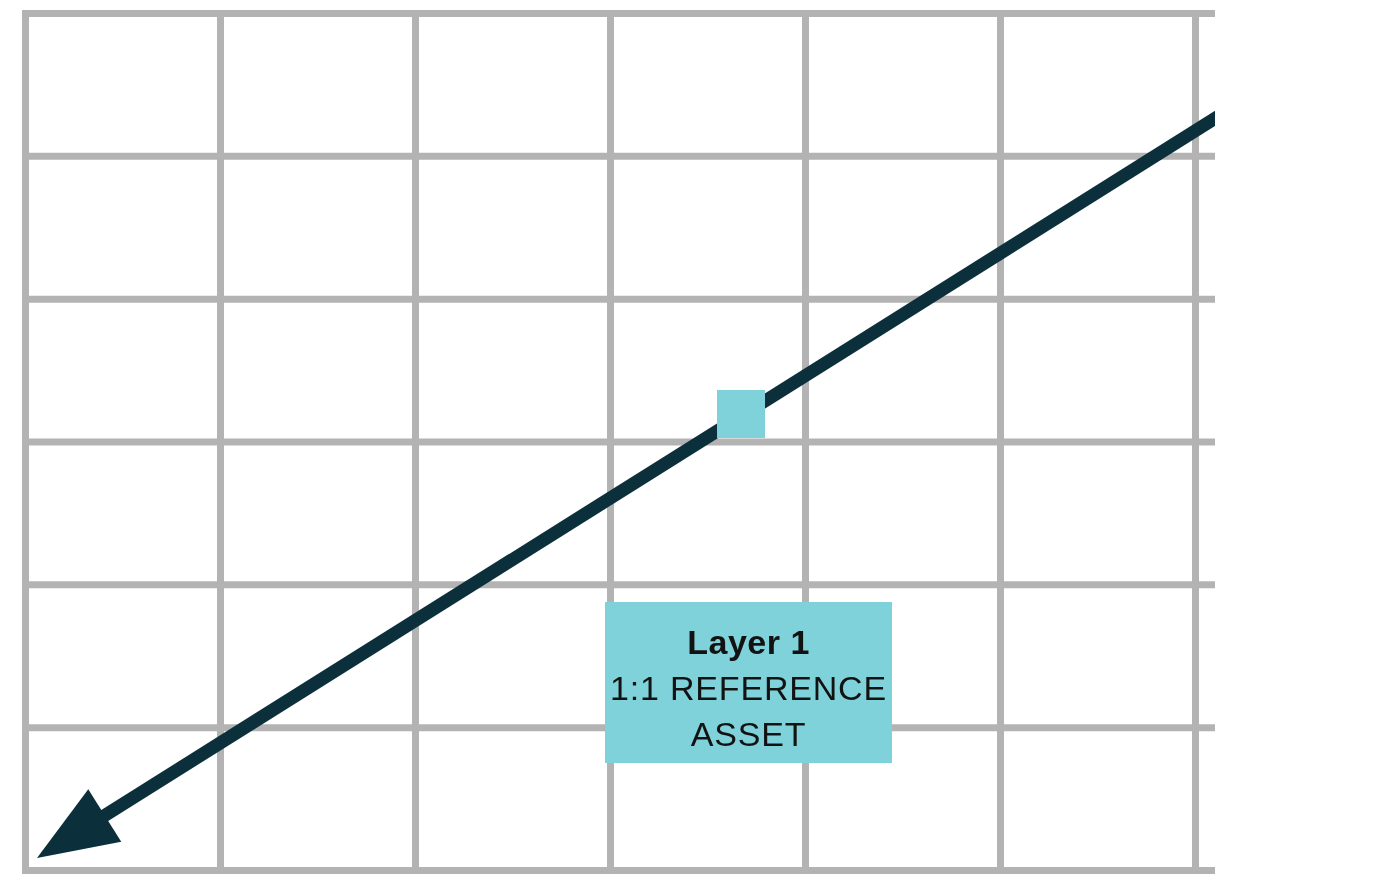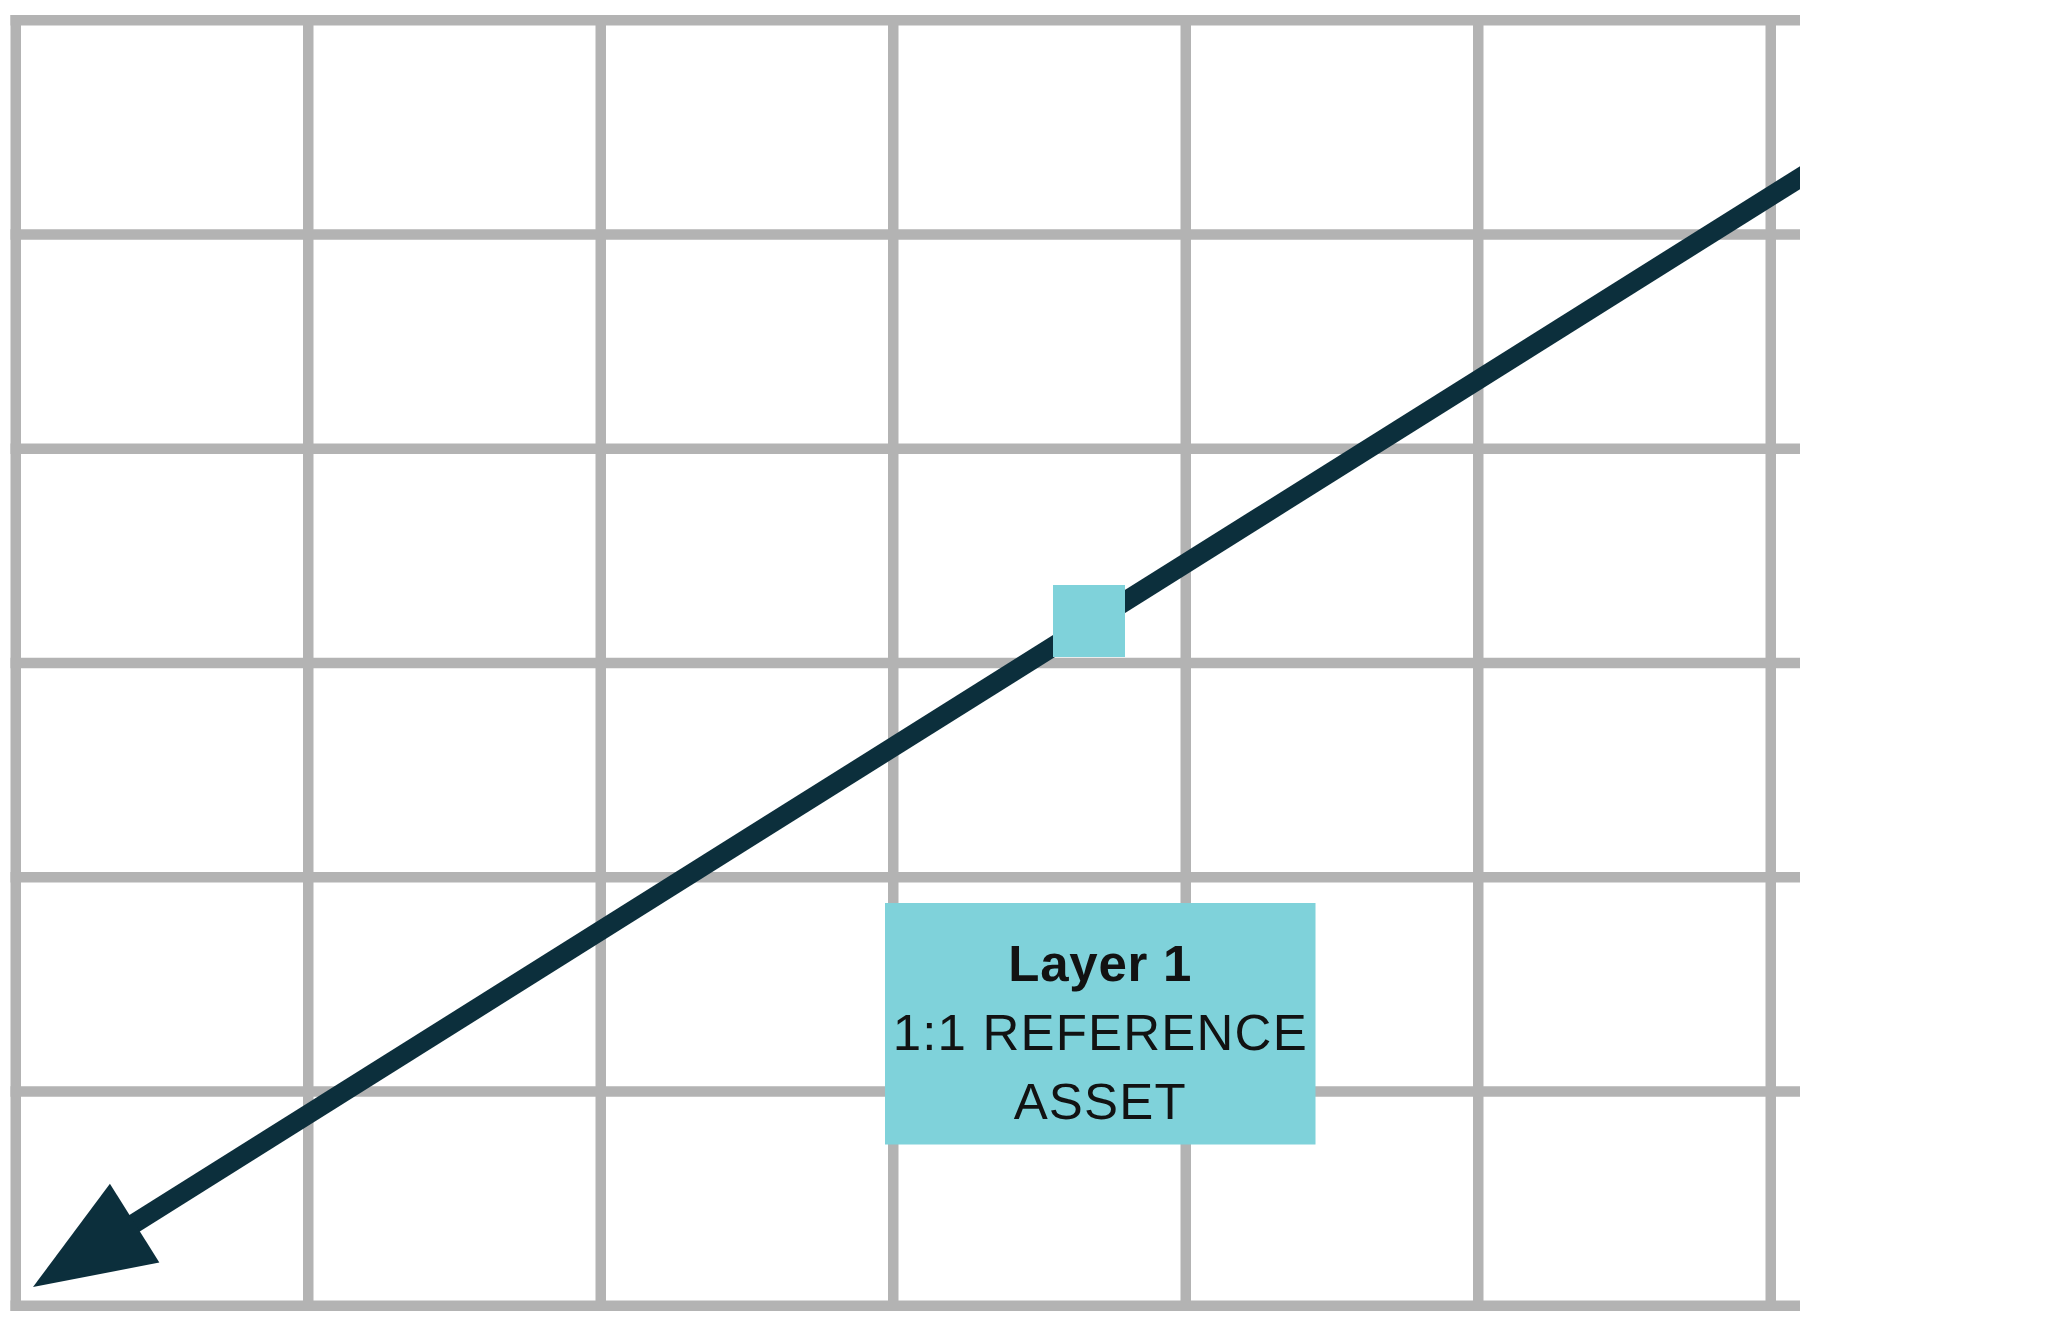--- a/index.html
+++ b/index.html
@@ -7,20 +7,21 @@
     padding: 0;
     background: #ffffff;
     font-family: "Liberation Sans", sans-serif;
   }
   #figure-wrap {
     position: relative;
     width: 1200px;
     height: 880px;
     background: #22c55e;
     overflow: hidden;
+    margin-left: 15px;
   }
   svg { display: block; }
   .label-title {
     font-family: "Liberation Sans", sans-serif;
     font-size: 34px;
     font-weight: 700;
     letter-spacing: 0.5px;
   }
   .label-line {
     font-family: "Liberation Sans", sans-serif;

